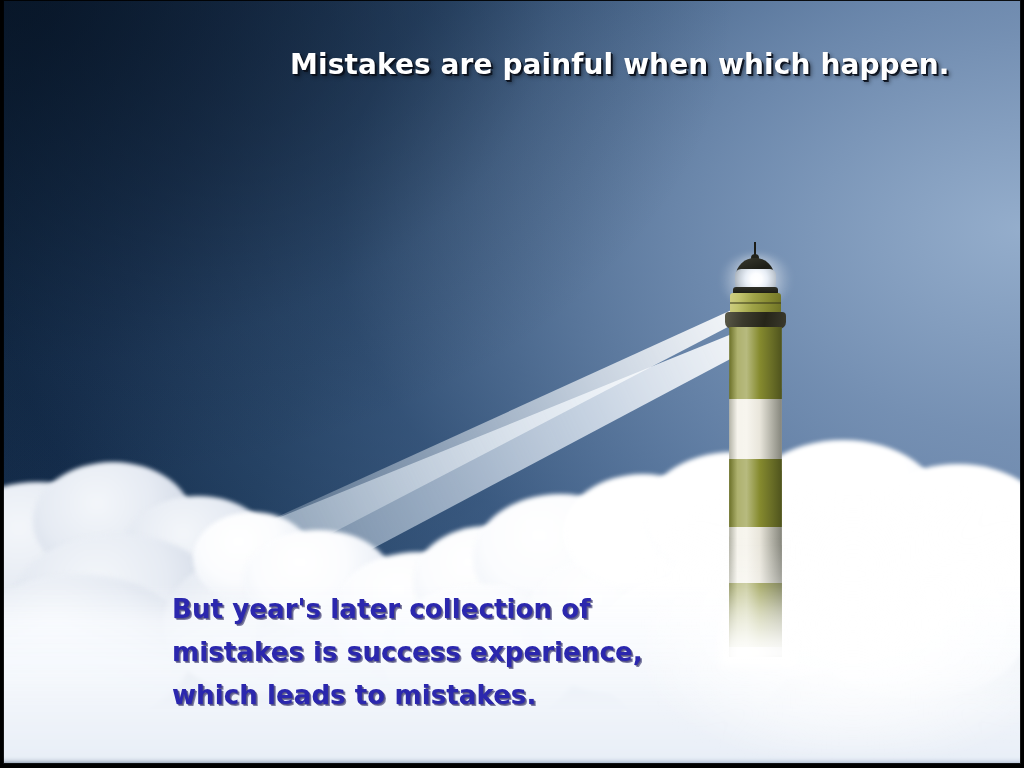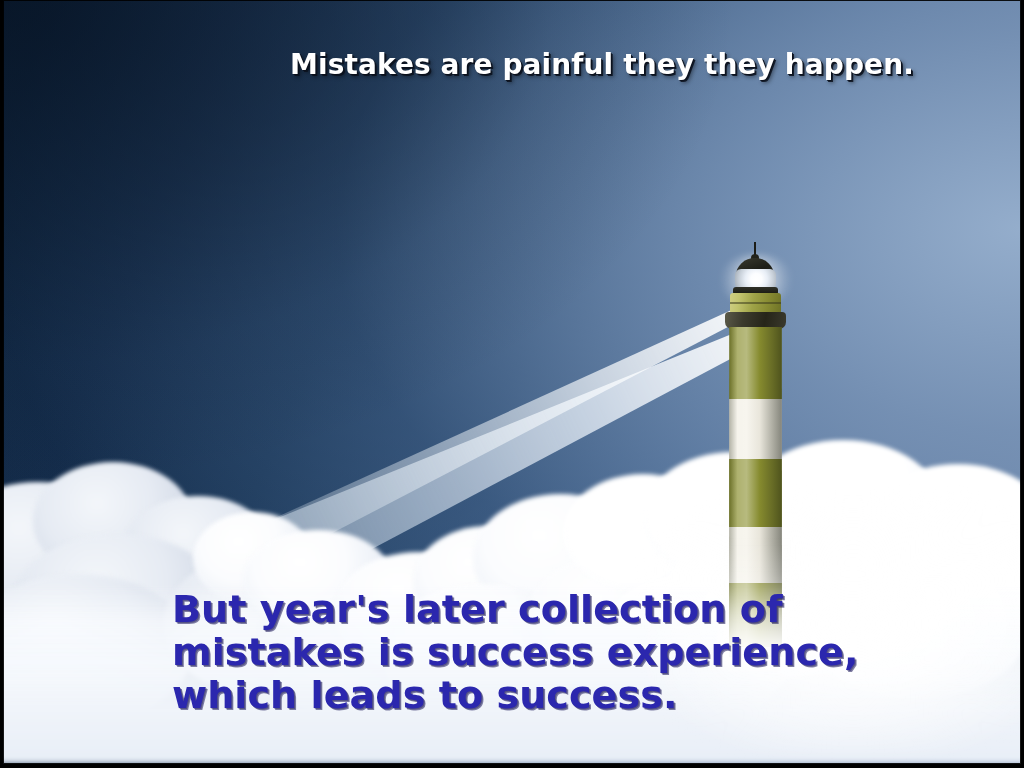--- a/index.html
+++ b/index.html
@@ -319,21 +319,21 @@
     white-space: nowrap;
     text-shadow:
        2px 2px 0 rgba(10,16,28,0.85),
        1px 1px 0 rgba(10,16,28,0.85),
        3px 3px 4px rgba(0,0,0,0.45);
   }
   .subtext {
     position: absolute;
     left: 172px;
     top: 588px;
-    font-size: 38px;
+    font-size: 26px;
     font-weight: bold;
     color: #2b27ae;
     line-height: 43px;
     letter-spacing: 0.1px;
     text-shadow:
        2px 2px 0 rgba(28,24,90,0.55),
        1px 1px 0 rgba(28,24,90,0.40);
   }
   .subtext .line { display: block; white-space: nowrap; }
 
@@ -404,21 +404,21 @@
       <div class="lh-gallery-line"></div>
       <div class="lh-balcony"></div>
       <div class="lh-tower"></div>
       <div class="lh-tower-shade"></div>
       <div class="lh-fade"></div>
     </div>
 
     <div class="frame"></div>
   </div>
 
-  <div class="headline">Mistakes are painful they they happen.</div>
+  <div class="headline">Mistakes are painful when which happen.</div>
 
   <div class="subtext">
     <span class="line">But year's later collection of</span>
     <span class="line">mistakes is success experience,</span>
-    <span class="line">which leads to success.</span>
+    <span class="line">which leads to mistakes.</span>
   </div>
 
 </div>
 
 </body></html>

